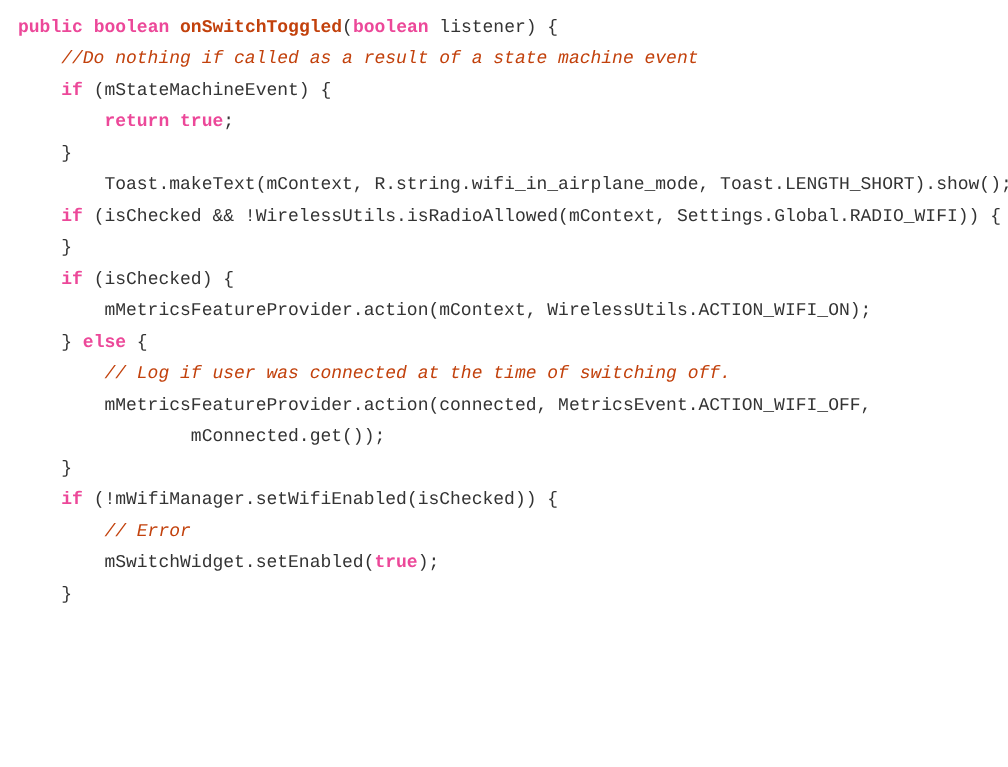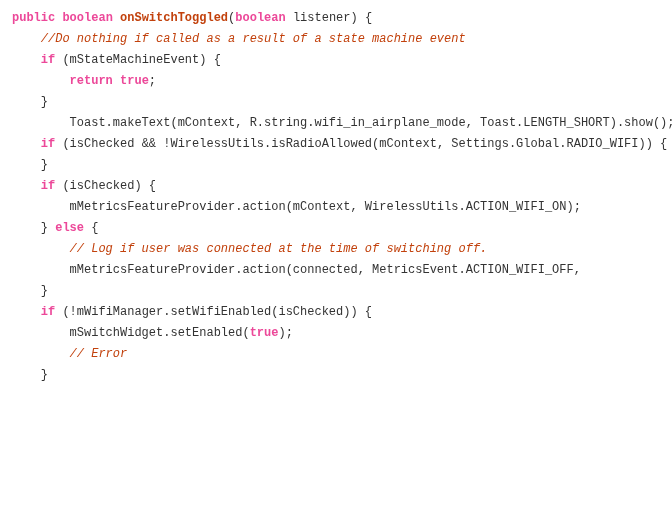--- a/index.html
+++ b/index.html
@@ -31,19 +31,20 @@
 <div class="line txt">    }</div>
 <div class="line txt">        Toast.makeText(mContext, R.string.wifi_in_airplane_mode, Toast.LENGTH_SHORT).show();</div>
 <div class="line"><span class="txt">    </span><span class="kw">if</span><span class="txt"> (isChecked &amp;&amp; !WirelessUtils.isRadioAllowed(mContext, Settings.Global.RADIO_WIFI)) {</span></div>
 <div class="line txt">    }</div>
 <div class="line txt"></div>
 <div class="line"><span class="txt">    </span><span class="kw">if</span><span class="txt"> (isChecked) {</span></div>
 <div class="line txt">        mMetricsFeatureProvider.action(mContext, WirelessUtils.ACTION_WIFI_ON);</div>
 <div class="line"><span class="txt">    } </span><span class="kw">else</span><span class="txt"> {</span></div>
 <div class="line comment">        // Log if user was connected at the time of switching off.</div>
 <div class="line txt">        mMetricsFeatureProvider.action(connected, MetricsEvent.ACTION_WIFI_OFF,</div>
+<div class="line txt">                mConnected.get());</div>
 <div class="line txt">    }</div>
 <div class="line"><span class="txt">    </span><span class="kw">if</span><span class="txt"> (!mWifiManager.setWifiEnabled(isChecked)) {</span></div>
+<div class="line comment">        // Error</div>
 <div class="line"><span class="txt">        mSwitchWidget.setEnabled(</span><span class="kw">true</span><span class="txt">);</span></div>
-<div class="line comment">        // Error</div>
 <div class="line txt">    }</div>
 
 </div>
 
 </body></html>

